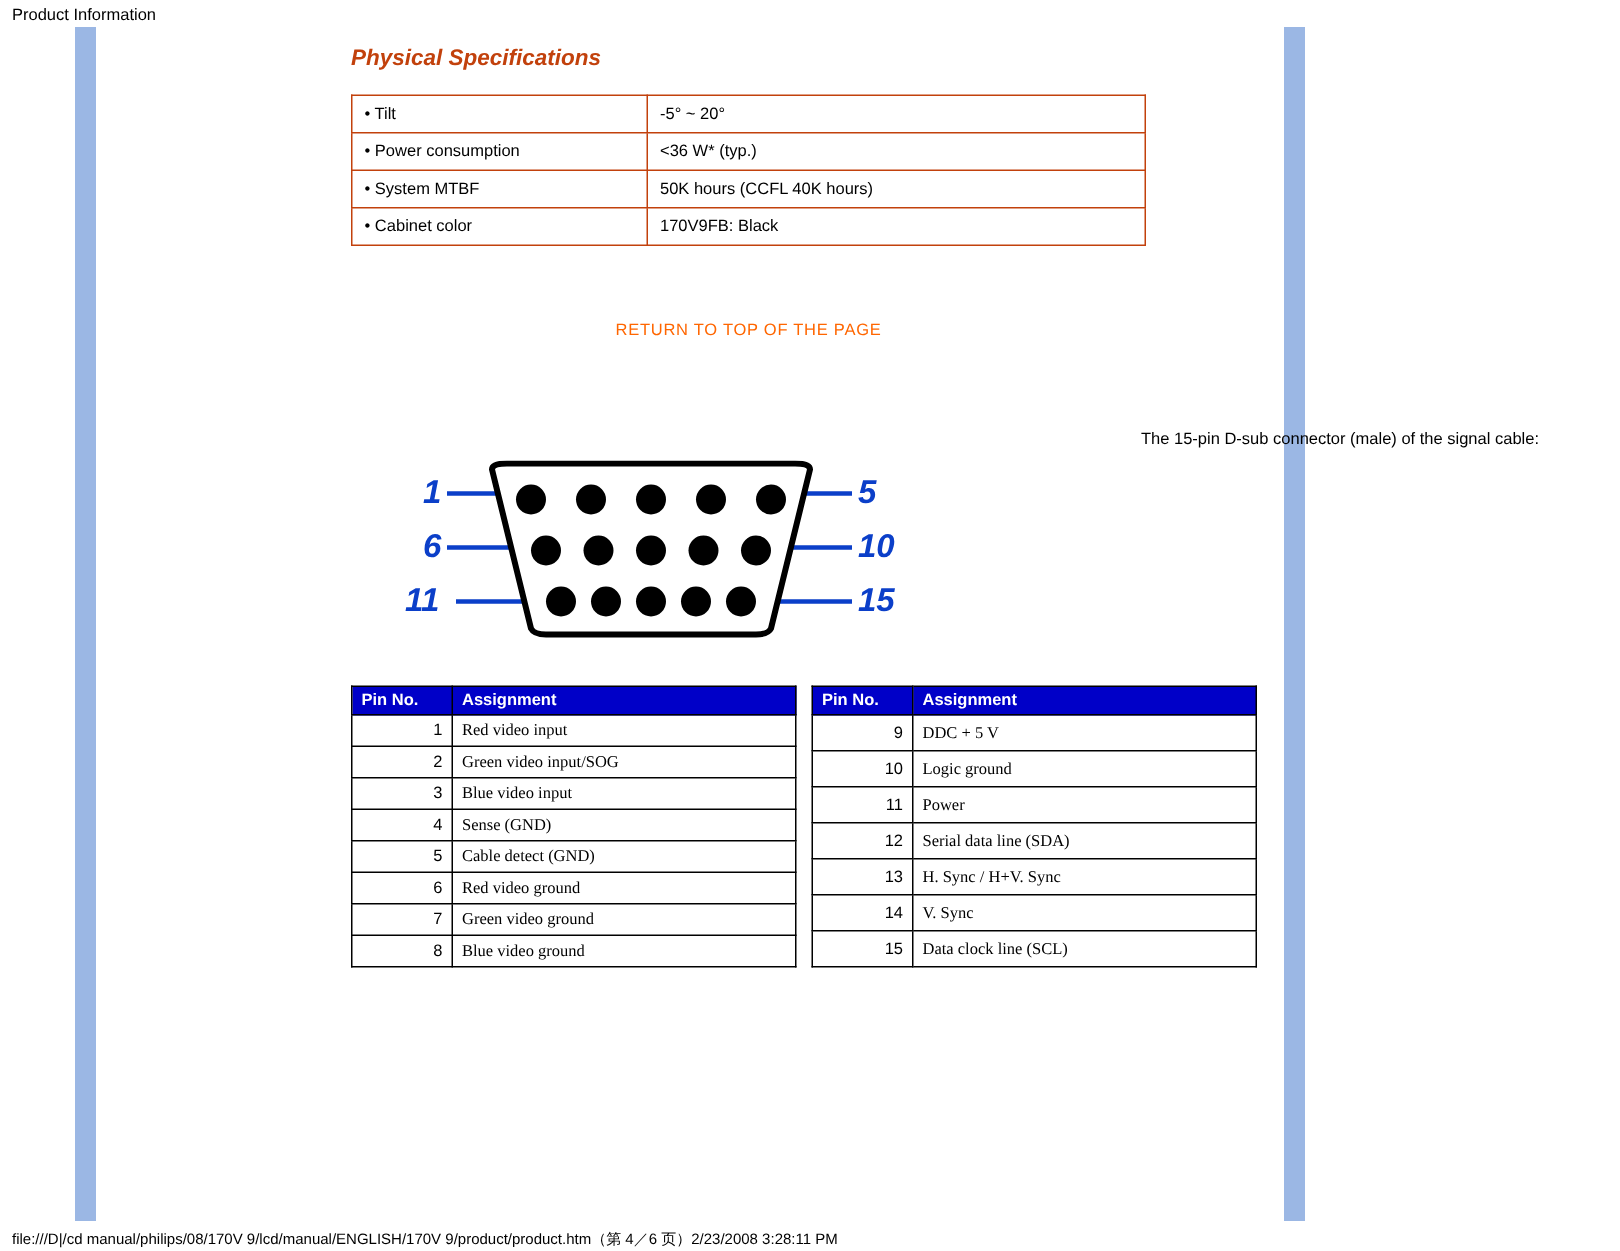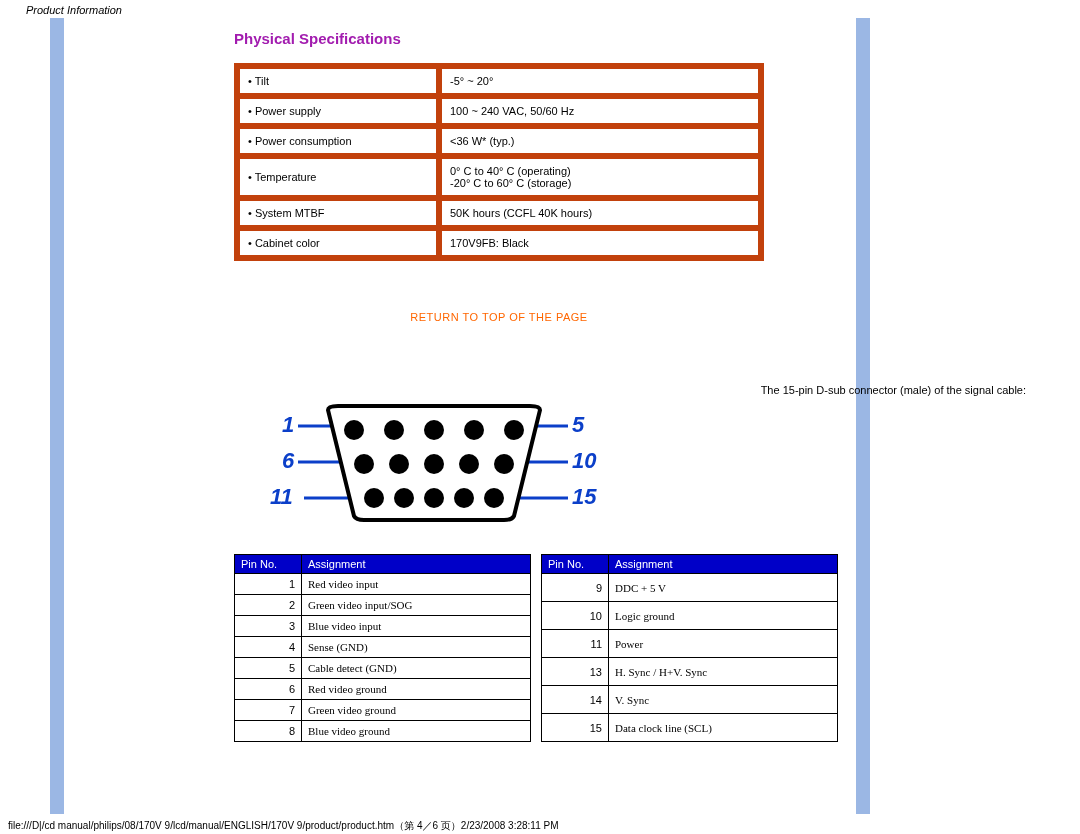--- a/index.html
+++ b/index.html
@@ -8,23 +8,22 @@
     width: 1080px;
     height: 834px;
     background: #ffffff;
     font-family: Arial, Helvetica, sans-serif;
     font-size: 11px;
     color: #000000;
     overflow: hidden;
   }
   .page-header {
     position: absolute;
-    top: 4px; left: 26px;
-    font-size: 11px;
-    font-style: italic;
+    top: 4px; left: 8px;
+    font-size: 11px;
   }
   .left-bar {
     position: absolute;
     top: 18px;
     left: 50px;
     width: 14px;
     height: 796px;
     background: #9bb7e4;
   }
   .right-bar {
@@ -37,32 +36,33 @@
   }
   .content {
     position: absolute;
     top: 18px;
     left: 64px;
     width: 792px;
     padding: 10px 0 0 170px;
     box-sizing: content-box;
   }
   h2.blue {
-    color: #a21caf;
+    color: #c2410c;
     font-size: 15px;
     font-weight: bold;
     margin: 2px 0 16px 0;
+    font-style: italic;
   }
   table.spec {
     border-collapse: collapse;
     width: 530px;
     border: 1px solid #555;
   }
   table.spec td {
-    border: 6px solid #c2410c;
+    border: 1px solid #c2410c;
     padding: 6px 8px;
     font-size: 11px;
     vertical-align: middle;
   }
   table.spec td.label {
     width: 180px;
   }
   .return-link {
     color: #ff6600;
     font-size: 11px;
@@ -97,21 +97,21 @@
   .pin-table {
     border-collapse: collapse;
     border:1px solid #000;
   }
   .pin-table th {
     background: #0000c8;
     color: #fff;
     font-size: 11px;
     text-align: left;
     padding: 3px 6px;
-    font-weight: normal;
+    font-weight: bold;
     border:1px solid #000;
   }
   .pin-table td {
     border: 1px solid #000;
     font-size: 11px;
     padding: 4px 6px;
   }
   .pin-table td.num-cell {
     text-align: right;
     width: 46px;
@@ -137,31 +137,22 @@
 
   <h2 class="blue">Physical Specifications</h2>
 
   <table class="spec">
     <tbody>
       <tr>
           <td class="label">• Tilt</td>
           <td>-5° ~ 20°</td>
         </tr>
       <tr>
-          <td class="label">• Power supply</td>
-          <td>100 ~ 240 VAC, 50/60 Hz</td>
-        </tr>
-      <tr>
           <td class="label">• Power consumption</td>
           <td>&lt;36 W* (typ.)</td>
-        </tr>
-      <tr>
-          <td class="label">• Temperature</td>
-          <td style="white-space:pre-line">0° C to 40° C (operating)
--20° C to 60° C (storage)</td>
         </tr>
       <tr>
           <td class="label">• System MTBF</td>
           <td>50K hours (CCFL 40K hours)</td>
         </tr>
       <tr>
           <td class="label">• Cabinet color</td>
           <td>170V9FB: Black</td>
         </tr>
     </tbody>
@@ -275,20 +266,24 @@
           </tr>
         <tr>
             <td class="num-cell">10</td>
             <td class="assign-cell">Logic ground</td>
           </tr>
         <tr>
             <td class="num-cell">11</td>
             <td class="assign-cell">Power</td>
           </tr>
         <tr>
+            <td class="num-cell">12</td>
+            <td class="assign-cell">Serial data line (SDA)</td>
+          </tr>
+        <tr>
             <td class="num-cell">13</td>
             <td class="assign-cell">H. Sync / H+V. Sync</td>
           </tr>
         <tr>
             <td class="num-cell">14</td>
             <td class="assign-cell">V. Sync</td>
           </tr>
         <tr>
             <td class="num-cell">15</td>
             <td class="assign-cell">Data clock line (SCL)</td>

